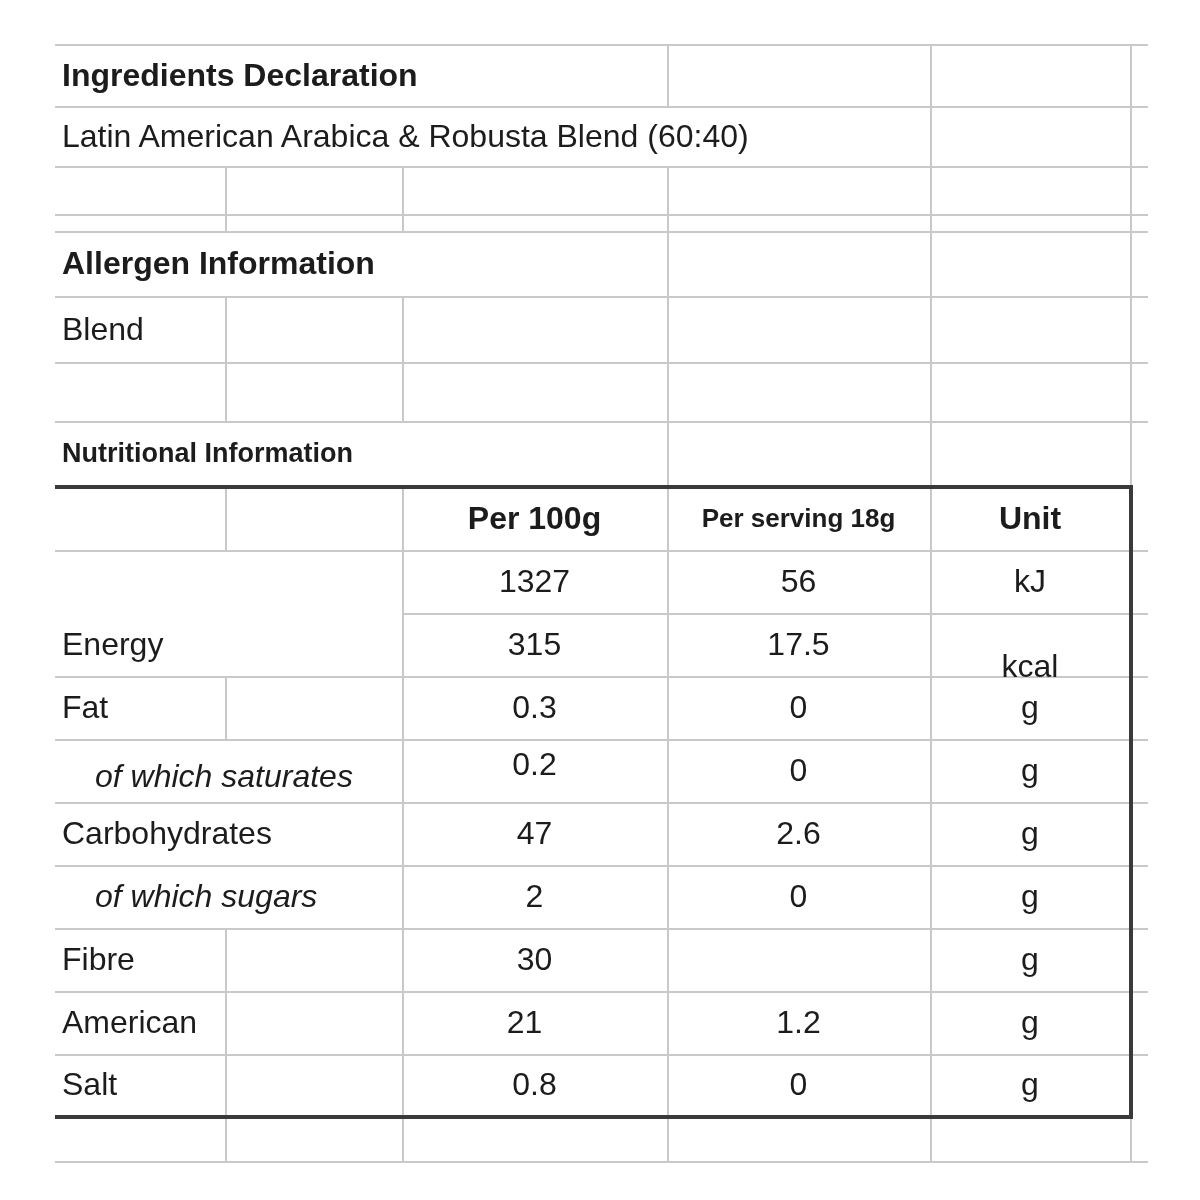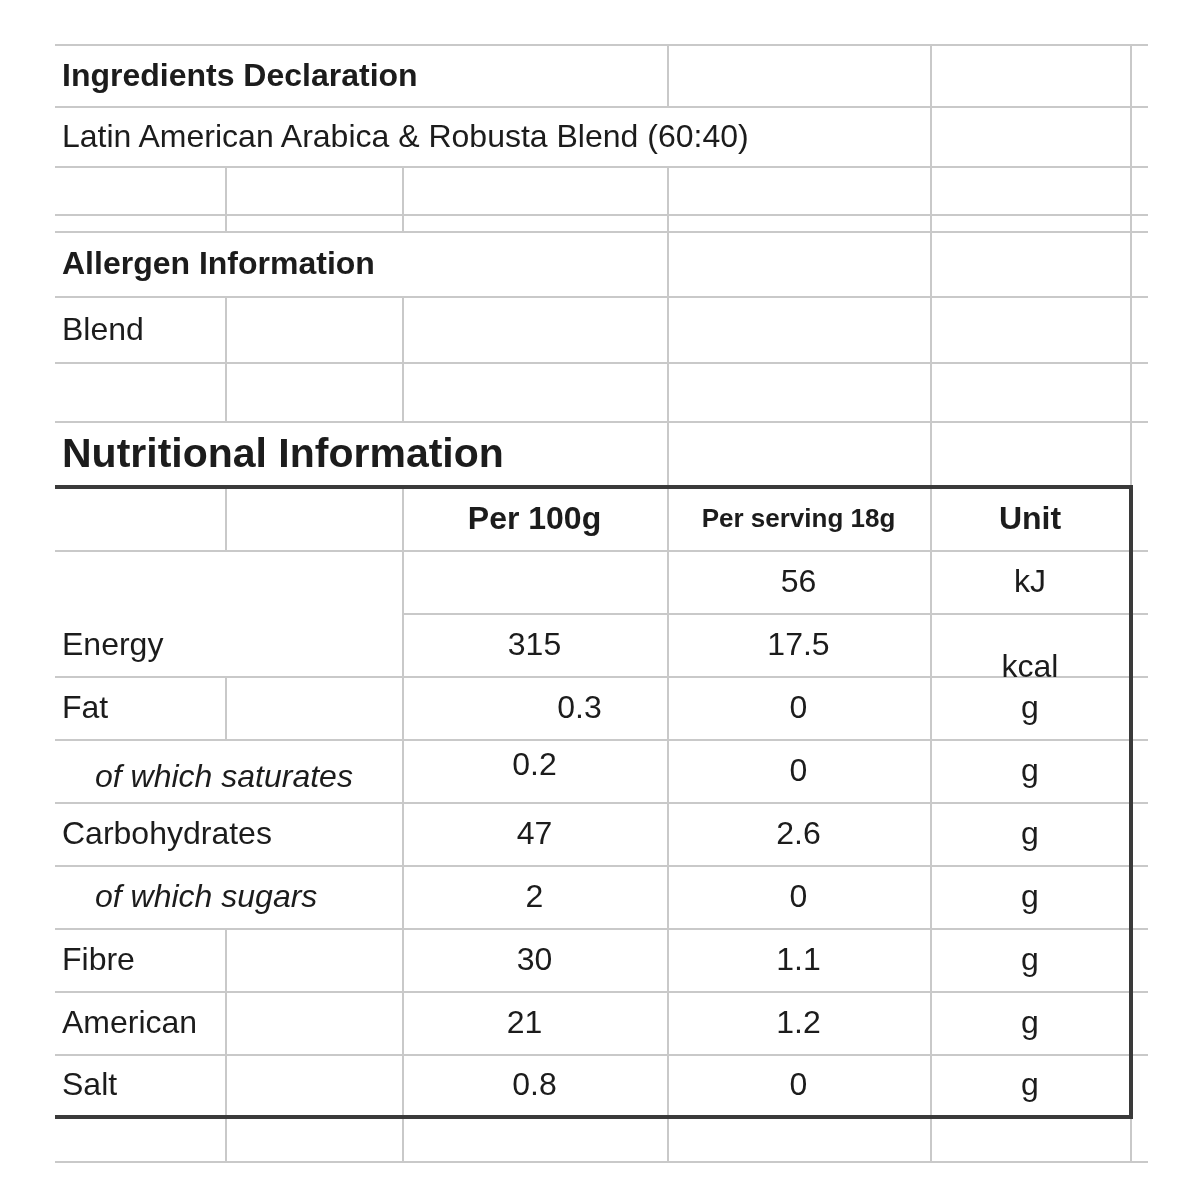--- a/index.html
+++ b/index.html
@@ -78,57 +78,57 @@
   <div class="hthick" style="top:485px;  left:55px; width:1078px;"></div>
   <div class="hthick" style="top:1115px; left:55px; width:1078px;"></div>
   <div class="vthick" style="left:1129px; top:487px; height:630px;"></div>
 
   <div class="txt bold" style="left:62px; top:45px; width:600px; height:61px;">Ingredients Declaration</div>
   <div class="txt" style="left:62px; top:106px; width:720px; height:60px;">Latin American Arabica &amp; Robusta Blend (60:40)</div>
 
   <div class="txt bold" style="left:62px; top:231px; width:600px; height:65px;">Allergen Information</div>
   <div class="txt" style="left:62px; top:296px; width:300px; height:66px;">Blend</div>
 
-  <div class="txt bold" style="left:62px; top:421px; width:600px; height:64px; font-size:41px;">Nutritional Information</div>
+  <div class="txt bold" style="left:62px; top:421px; width:600px; height:64px; font-size:27px;">Nutritional Information</div>
 
   <div class="txt bold center" style="left:402px; top:487px; width:265px; height:63px;">Per 100g</div>
   <div class="txt bold center small" style="left:667px; top:487px; width:263px; height:63px;">Per serving 18g</div>
   <div class="txt bold center" style="left:930px; top:487px; width:200px; height:63px;">Unit</div>
 
+  <div class="txt center" style="left:402px; top:550px; width:265px; height:63px;">1327</div>
   <div class="txt center" style="left:667px; top:550px; width:263px; height:63px;">56</div>
   <div class="txt center" style="left:930px; top:550px; width:200px; height:63px;">kJ</div>
 
   <div class="txt" style="left:62px; top:613px; width:330px; height:63px;">Energy</div>
   <div class="txt center" style="left:402px; top:613px; width:265px; height:63px;">315</div>
   <div class="txt center" style="left:667px; top:613px; width:263px; height:63px;">17.5</div>
   <div class="txt center" style="left:930px; top:613px; width:200px; height:63px;margin-top:22px;">kcal</div>
 
   <div class="txt" style="left:62px; top:676px; width:160px; height:63px;">Fat</div>
-  <div class="txt center" style="left:402px; top:676px; width:265px; height:63px;padding-left:45px;">0.3</div>
+  <div class="txt center" style="left:402px; top:676px; width:265px; height:63px;">0.3</div>
   <div class="txt center" style="left:667px; top:676px; width:263px; height:63px;">0</div>
   <div class="txt center" style="left:930px; top:676px; width:200px; height:63px;">g</div>
 
   <div class="txt italic" style="left:95px; top:739px; width:320px; height:75px;">of which saturates</div>
   <div class="txt center" style="left:402px; top:739px; width:265px; height:51px;">0.2</div>
   <div class="txt center" style="left:667px; top:739px; width:263px; height:63px;">0</div>
   <div class="txt center" style="left:930px; top:739px; width:200px; height:63px;">g</div>
 
   <div class="txt" style="left:62px; top:802px; width:330px; height:63px;">Carbohydrates</div>
   <div class="txt center" style="left:402px; top:802px; width:265px; height:63px;">47</div>
   <div class="txt center" style="left:667px; top:802px; width:263px; height:63px;">2.6</div>
   <div class="txt center" style="left:930px; top:802px; width:200px; height:63px;">g</div>
 
   <div class="txt italic" style="left:95px; top:865px; width:320px; height:63px;">of which sugars</div>
   <div class="txt center" style="left:402px; top:865px; width:265px; height:63px;">2</div>
   <div class="txt center" style="left:667px; top:865px; width:263px; height:63px;">0</div>
   <div class="txt center" style="left:930px; top:865px; width:200px; height:63px;">g</div>
 
   <div class="txt" style="left:62px; top:928px; width:160px; height:63px;">Fibre</div>
   <div class="txt center" style="left:402px; top:928px; width:265px; height:63px;">30</div>
-  <div class="txt center" style="left:667px; top:928px; width:263px; height:63px;">1.1</div>
   <div class="txt center" style="left:930px; top:928px; width:200px; height:63px;">g</div>
 
   <div class="txt" style="left:62px; top:991px; width:160px; height:63px;">American</div>
   <div class="txt center" style="left:392px; top:991px; width:265px; height:63px;">21</div>
   <div class="txt center" style="left:667px; top:991px; width:263px; height:63px;">1.2</div>
   <div class="txt center" style="left:930px; top:991px; width:200px; height:63px;">g</div>
 
   <div class="txt" style="left:62px; top:1054px; width:160px; height:61px;">Salt</div>
   <div class="txt center" style="left:402px; top:1054px; width:265px; height:61px;">0.8</div>
   <div class="txt center" style="left:667px; top:1054px; width:263px; height:61px;">0</div>

